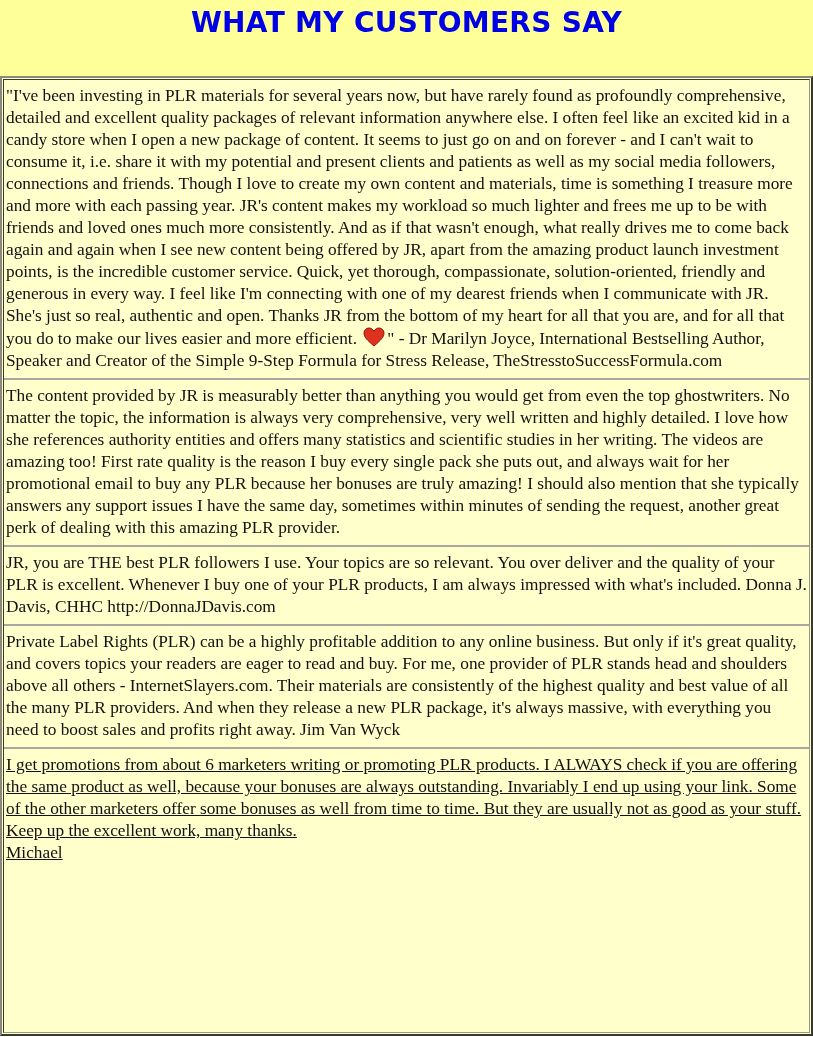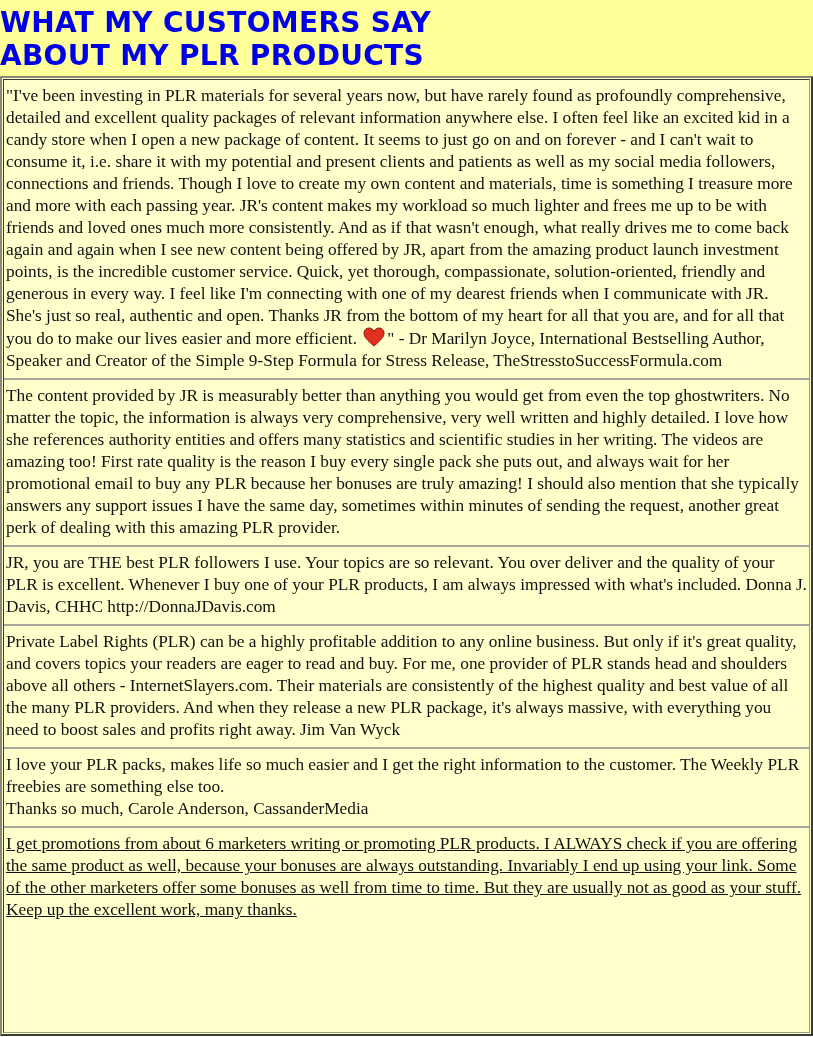--- a/index.html
+++ b/index.html
@@ -9,20 +9,21 @@
     }
     body {
       width: 813px;
       height: 1037px;
       overflow: hidden;
       position: relative;
     }
     .header {
       background: #ffff99;
       height: 76px;
+      text-align: center;
       padding-top: 6px;
       box-sizing: border-box;
     }
     .title {
       margin: 0;
       color: #0000e6;
       font-family: "DejaVu Sans", sans-serif;
       font-weight: bold;
       font-size: 28px;
       line-height: 33px;
@@ -72,21 +73,20 @@
       vertical-align: -3px;
       margin: 0 2px 0 2px;
     }
   </style>
 </head>
 <body>
 
 <div class="header">
   <h1 class="title">
     <span>WHAT MY CUSTOMERS SAY</span><br>
-    <span>ABOUT MY PLR PRODUCTS</span>
   </h1>
 </div>
 
 <div class="table-wrap">
   <div class="inner">
 
     <div class="cell">
       <p><span>"I've been investing in PLR materials for several years now, but have rarely found as profoundly comprehensive, detailed and excellent quality packages of relevant information anywhere else. I often feel like an excited kid in a candy store when I open a new package of content. It seems to just go on and on forever - and I can't wait to consume it, i.e. share it with my potential and present clients and patients as well as my social media followers, connections and friends. Though I love to create my own content and materials, time is something I treasure more and more with each passing year. JR's content makes my workload so much lighter and frees me up to be with friends and loved ones much more consistently. And as if that wasn't enough, what really drives me to come back again and again when I see new content being offered by JR, apart from the amazing product launch investment points, is the incredible customer service. Quick, yet thorough, compassionate, solution-oriented, friendly and generous in every way. I feel like I'm connecting with one of my dearest friends when I communicate with JR. She's just so real, authentic and open. Thanks JR from the bottom of my heart for all that you are, and for all that you do to make our lives easier and more efficient.</span> <span class="heart"><svg width="22" height="20" viewBox="0 0 22 20">
               <path d="M11 19 C 4 13, 1 10, 1 6 C 1 3, 3.5 1, 6 1 C 8.2 1, 10 2.4, 11 4.2 C 12 2.4, 13.8 1, 16 1 C 18.5 1, 21 3, 21 6 C 21 10, 18 13, 11 19 Z" fill="#e0301e" stroke="#8a1a10" stroke-width="1"></path>
             </svg></span><span>"  - Dr Marilyn Joyce, International Bestselling Author, Speaker and Creator of the Simple 9-Step Formula for Stress Release, TheStresstoSuccessFormula.com</span></p>
@@ -97,23 +97,20 @@
     </div>
 
     <div class="cell">
       <p>JR, you are THE best PLR followers I use. Your topics are so relevant. You over deliver and the quality of your PLR is excellent. Whenever I buy one of your PLR products, I am always impressed with what's included. Donna J. Davis, CHHC http://DonnaJDavis.com</p>
     </div>
 
     <div class="cell">
       <p>Private Label Rights (PLR) can be a highly profitable addition to any online business. But only if it's great quality, and covers topics your readers are eager to read and buy. For me, one provider of PLR stands head and shoulders above all others - InternetSlayers.com. Their materials are consistently of the highest quality and best value of all the many PLR providers. And when they release a new PLR package, it's always massive, with everything you need to boost sales and profits right away. Jim Van Wyck</p>
     </div>
 
-    <div class="cell">
-      <p>I love your PLR packs, makes life so much easier and I get the right information to the customer. The Weekly PLR freebies are something else too.</p>
-      <p>Thanks so much, Carole Anderson, CassanderMedia</p>
-    </div>
 
     <div class="cell">
       <p>I get promotions from about 6 marketers writing or promoting PLR products. I ALWAYS check if you are offering the same product as well, because your bonuses are always outstanding. Invariably I end up using your link. Some of the other marketers offer some bonuses as well from time to time. But they are usually not as good as your stuff. Keep up the excellent work, many thanks.</p>
+      <p>Michael</p>
     </div>
 
   </div>
 </div>
 
 </body></html>

